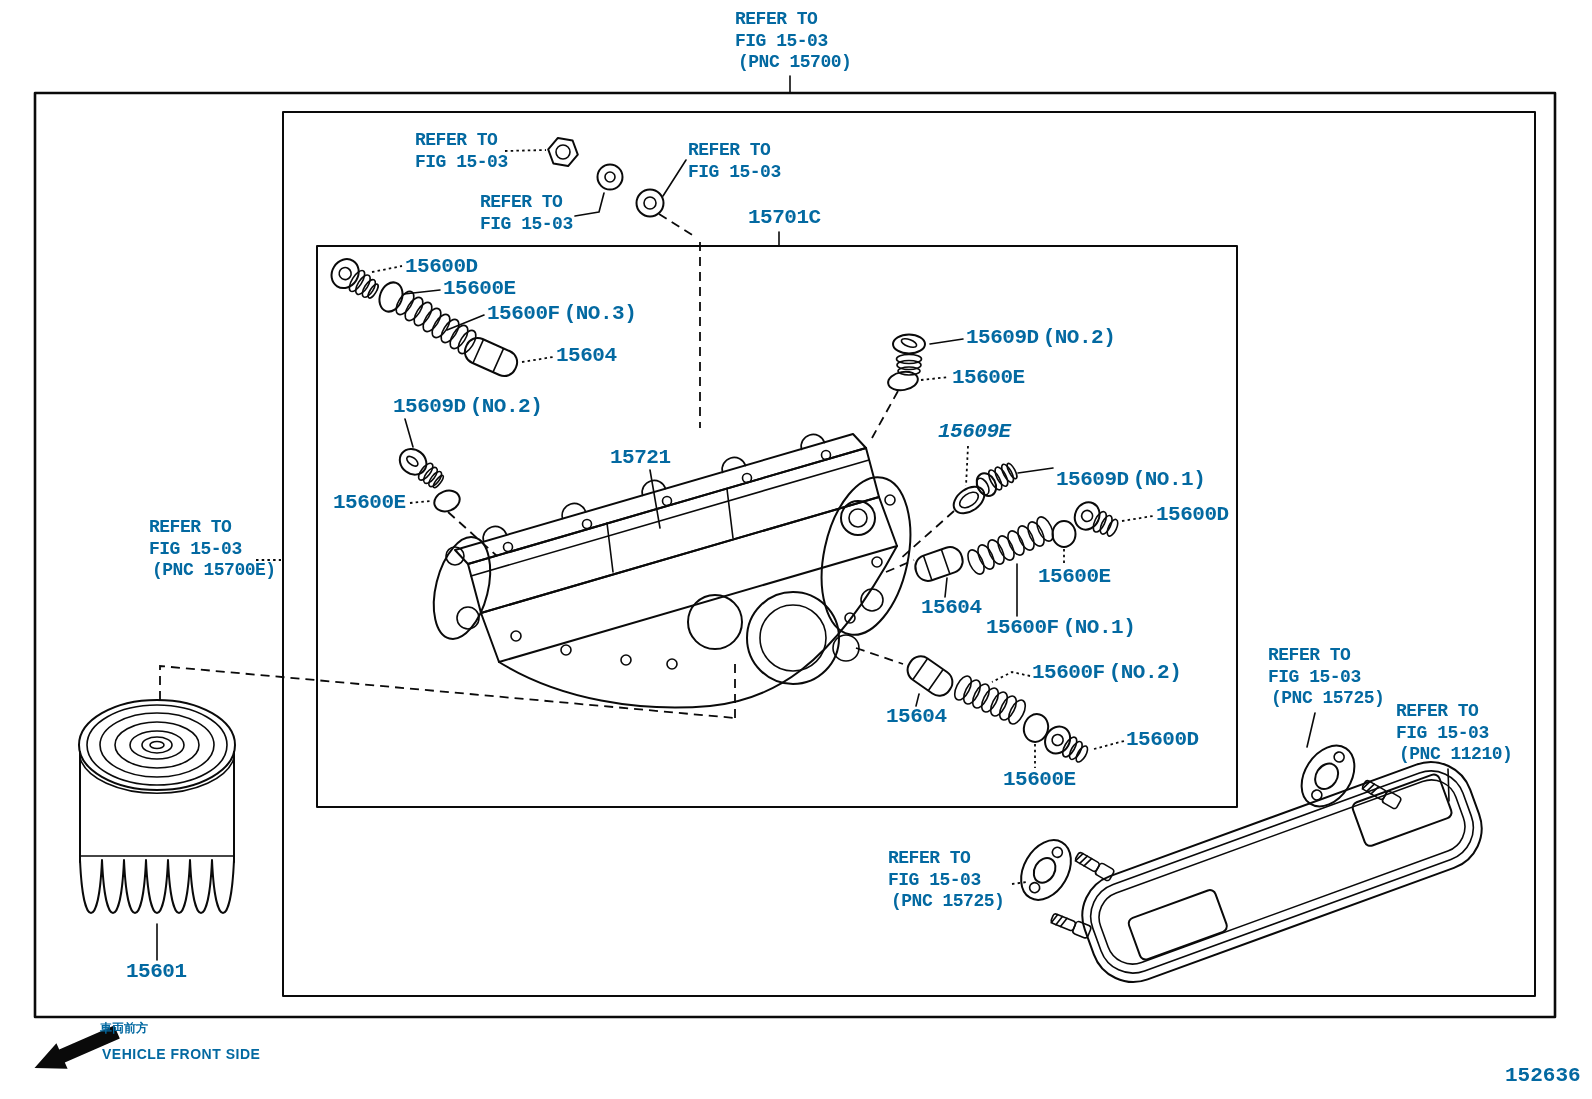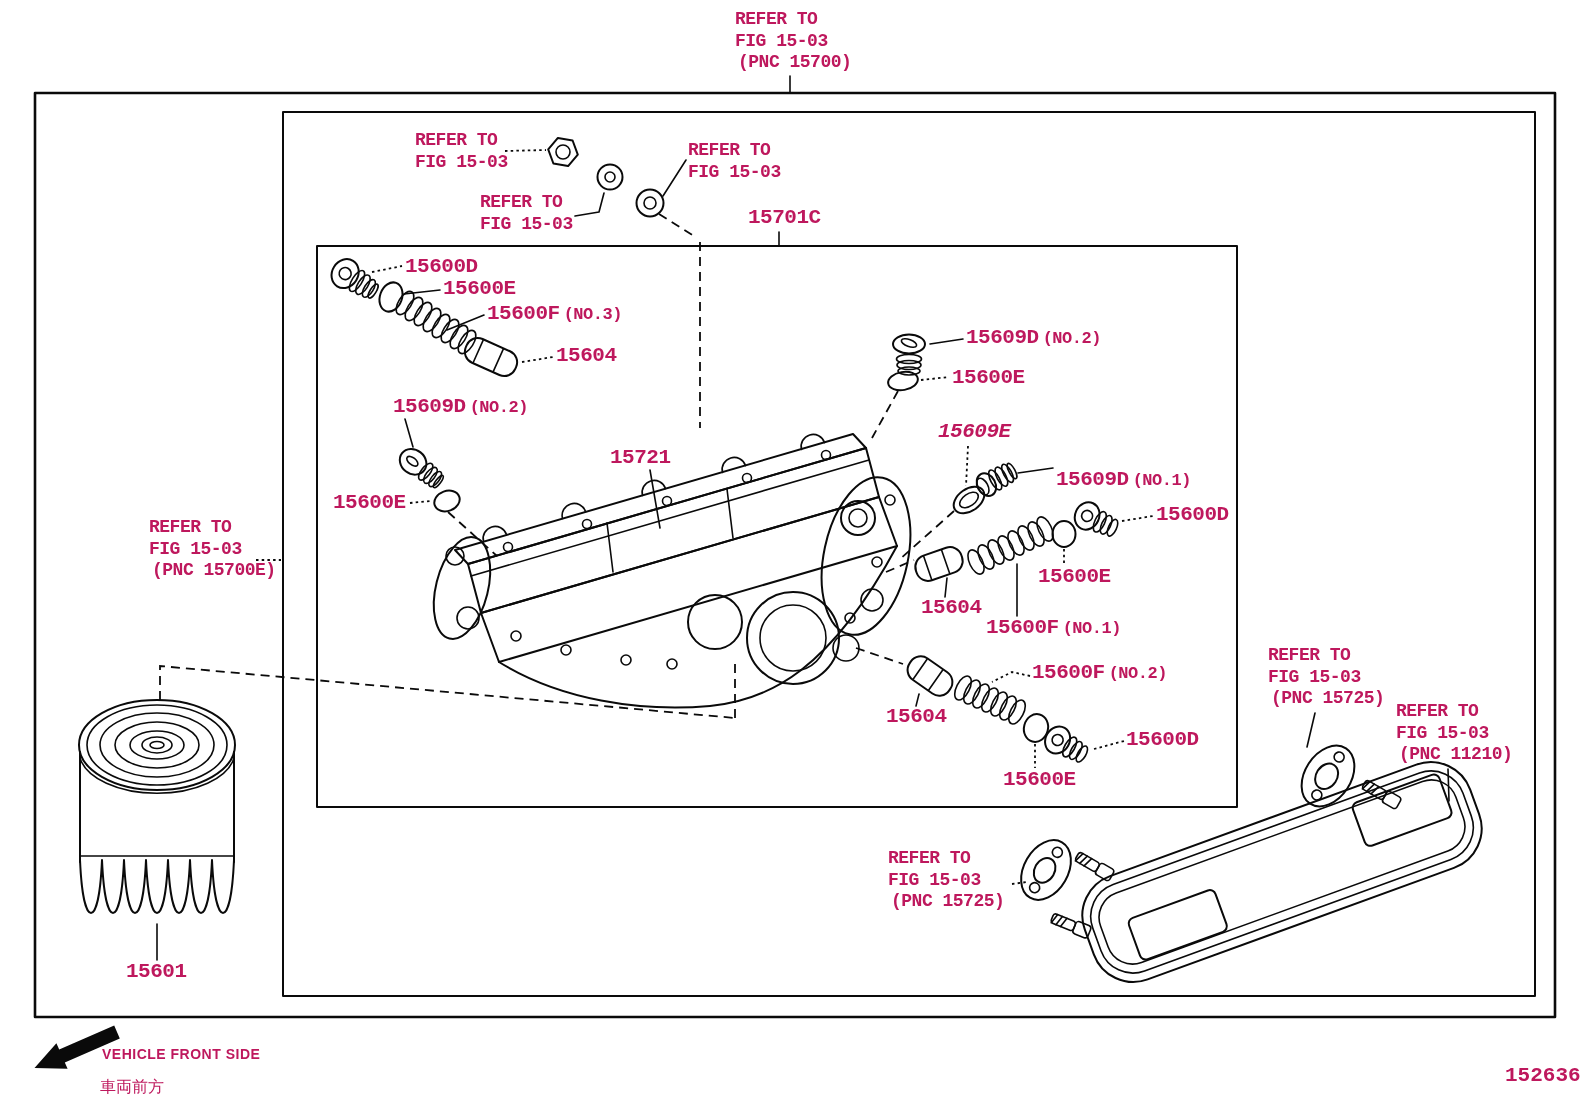--- a/index.html
+++ b/index.html
@@ -1,34 +1,34 @@
 <!DOCTYPE html>
 <html><head>
 <meta charset="utf-8">
 <style>
   html,body{margin:0;padding:0;background:#fff;}
   .canvas{position:relative;width:1592px;height:1099px;background:#ffffff;overflow:hidden;
-          font-family:"Liberation Mono",monospace;color:#be185d;}
+          font-family:"Liberation Mono",monospace;color:#0369a1;}
   svg.art{position:absolute;left:0;top:0;}
   svg.art *{vector-effect:non-scaling-stroke;}
   .ln{stroke:#0a0a0a;fill:none;stroke-width:2;stroke-linecap:round;stroke-linejoin:round;}
   .thin{stroke-width:1.6;}
   .thick{stroke-width:2.6;}
   .dash{stroke:#0a0a0a;fill:none;stroke-width:1.8;stroke-dasharray:9 6;}
   .dot{stroke:#0a0a0a;fill:none;stroke-width:1.8;stroke-dasharray:2.5 3.2;}
   .blk{fill:#0a0a0a;stroke:none;}
   .part-label{position:absolute;font-weight:bold;font-size:21px;line-height:22px;
               white-space:nowrap;letter-spacing:-0.5px;}
-  .part-label .sub{font-size:17px;margin-left:4px;}
+  .part-label .sub{font-size:21px;margin-left:4px;}
   .ref-note{position:absolute;font-weight:bold;font-size:18px;line-height:21.5px;
             white-space:nowrap;letter-spacing:-0.5px;}
   .ref-note span{display:block;}
   .ref-note .pnc{padding-left:3px;}
-  .footer-jp{position:absolute;left:100px;top:1077px;font-family:"DejaVu Sans",sans-serif;
-             font-weight:normal;font-size:16px;}
+  .footer-jp{position:absolute;left:100px;top:1020px;font-family:"DejaVu Sans",sans-serif;
+             font-weight:bold;font-size:12px;}
   .footer-en{position:absolute;left:102px;top:1046px;font-family:"Liberation Sans",sans-serif;
              font-weight:bold;font-size:14px;letter-spacing:0.5px;}
   .doc-number{position:absolute;left:1505px;top:1064px;font-weight:bold;font-size:21px;}
 </style>
 </head>
 <body>
 
 <div class="canvas">
 
 <svg class="art" width="1592" height="1099" viewBox="0 0 1592 1099">

